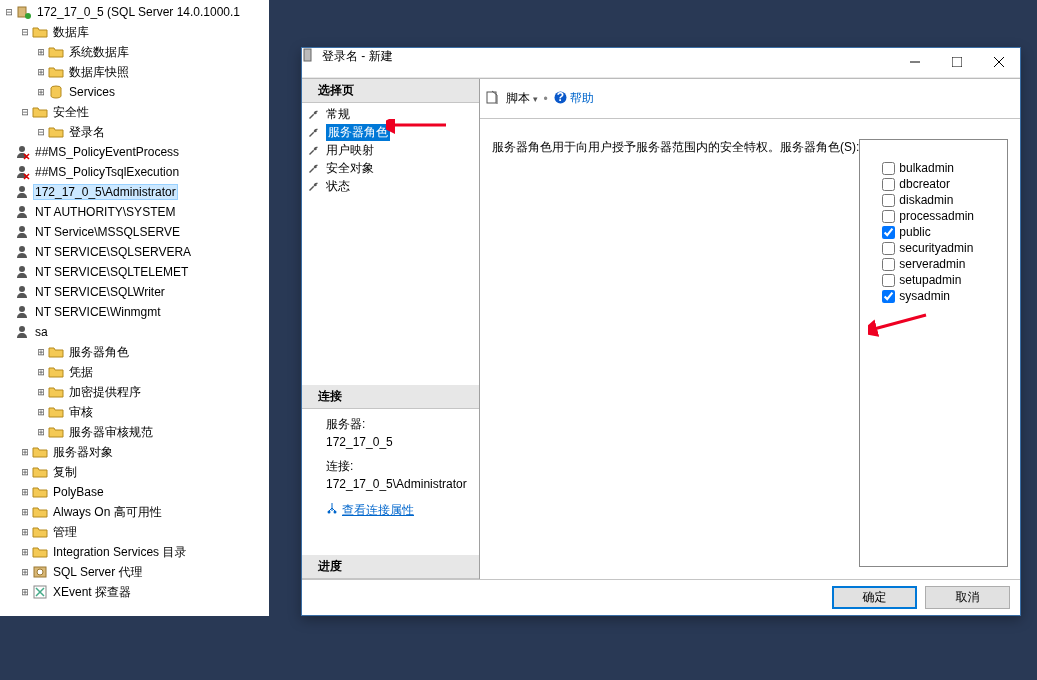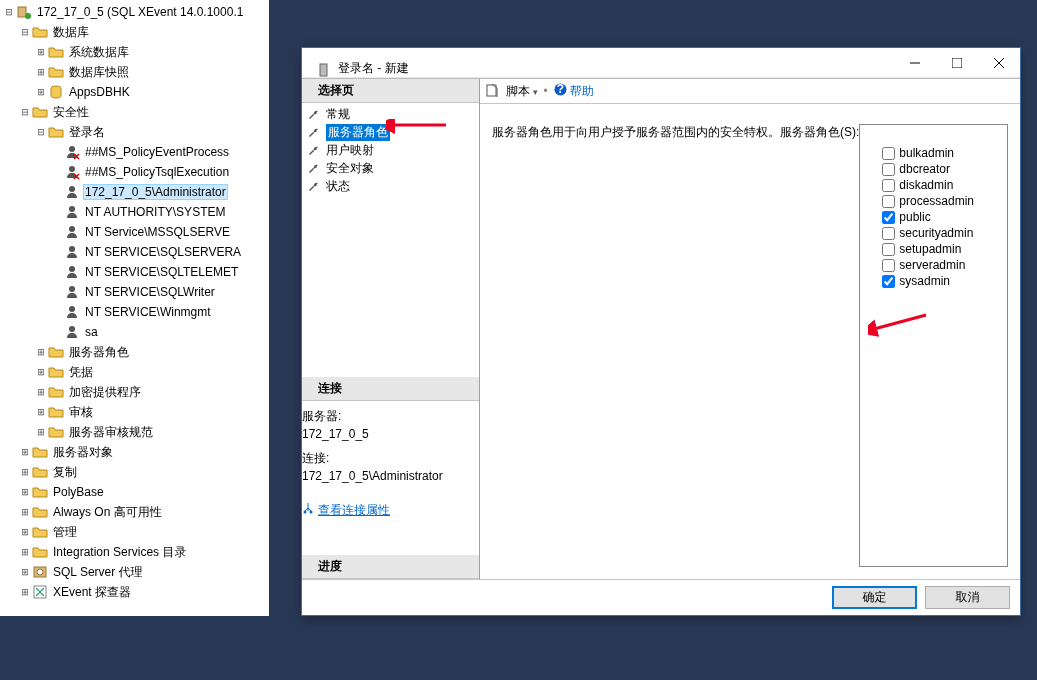--- a/index.html
+++ b/index.html
@@ -7,44 +7,44 @@
 
 
 .tree-panel { position: absolute; left: 0; top: 0; width: 269px; height: 616px; background: #fff; overflow: hidden; }
 .tree { padding: 2px 0 0 0; }
 .row { display: flex; align-items: center; height: 20px; white-space: nowrap; color: #000; }
 .row .toggle { width: 14px; text-align: center; font-size: 9px; color: #555; }
 .row .ic { width: 16px; height: 16px; margin-right: 3px; display: flex; align-items: center; justify-content: center; }
 .row .label { padding: 0 2px; }
 .row.selected .label { background: #cce8ff; border: 1px solid #99d1ff; padding: 0 1px; }
 .d0 { padding-left: 2px; } .d1 { padding-left: 18px; } .d2 { padding-left: 34px; }
-.d3 { padding-left: 50px; }
+.d3 { }
 
 
 .dialog { position: absolute; left: 301px; top: 47px; width: 720px; height: 569px; background: #fff; border: 1px solid #3a6ea5; box-shadow: 0 4px 12px rgba(0,0,0,.3); display: flex; flex-direction: column; }
-.titlebar { height: 30px; background: #fff; display: flex; align-items: flex-end; padding-left: 16px; border-bottom: 1px solid #e8e8e8; }
+.titlebar { height: 30px; background: #fff; display: flex; align-items: flex-start; padding-left: 0; border-bottom: 1px solid #e8e8e8; }
 .titlebar .ticon { width: 14px; height: 14px; margin-right: 6px; }
 .titlebar .ttext { flex: 1; }
 .titlebar .tbtn { width: 42px; height: 28px; display: flex; align-items: center; justify-content: center; }
 
 .dialog-body { flex: 1; display: flex; border-top: 1px solid #bbb; }
 .sidecol { width: 178px; display: flex; flex-direction: column; border-right: 1px solid #a0a0a0; }
 .sidecol .section-head { background: #e7e7e7; border-bottom: 1px solid #c5c5c5; padding: 3px 16px; font-weight: bold; }
 .sidecol .pages { padding: 2px 0; }
 .sidecol .page { display: flex; align-items: center; height: 18px; padding: 0 6px; }
 .sidecol .page .wrench { width: 14px; height: 14px; margin-right: 4px; }
 .sidecol .page.sel .ptxt { background: #0078d7; color: #fff; padding: 0 2px; }
-.sidecol .conn-body { padding: 6px 0; font-family: "NSimSun","SimSun",monospace; line-height: 1.5; }
-.sidecol .linklike { color: #0066cc; text-decoration: underline; display: inline-flex; align-items: center; margin-top: 16px; }
+.sidecol .conn-body { padding: 6px 24px; font-family: "NSimSun","SimSun",monospace; line-height: 1.5; }
+.sidecol .linklike { color: #0066cc; text-decoration: underline; display: inline-flex; align-items: center; margin-top: 8px; }
 .sidecol .progress-body { padding: 8px; display: flex; align-items: center; font-family: "NSimSun","SimSun",monospace; }
 .sidecol .spinner { width: 24px; height: 24px; margin-right: 10px; border: 3px dotted #ccc; border-radius: 50%; }
 .sidecol .flexgrow { flex: 1; }
 
 .maincol { flex: 1; display: flex; flex-direction: column; }
-.maincol .toolbar { height: 25px; border-bottom: 1px solid #c5c5c5; display: flex; align-items: center; padding: 0 6px; gap: 6px; }
+.maincol .toolbar { height: 40px; border-bottom: 1px solid #c5c5c5; display: flex; align-items: center; padding: 0 6px; gap: 6px; }
 .maincol .toolbar .tdrop::after { content: "▾"; font-size: 9px; margin-left: 3px; color: #555; }
 .maincol .toolbar .help { color: #0066cc; display: flex; align-items: center; gap: 3px; }
 .maincol .content { padding: 20px 12px 12px 12px; flex: 1; display: flex; flex-direction: row; }
 .maincol .desc { margin-bottom: 30px; }
 .maincol .listlabel { margin-bottom: 18px; }
 .maincol .rolelist { border: 1px solid #888; flex: 1; padding: 20px; font-family: "NSimSun","SimSun",monospace; }
 .maincol .role { display: flex; align-items: center; height: 16px; }
 .maincol .role input { margin: 0 4px 0 2px; }
 
 .dialog-footer { border-top: 1px solid #c5c5c5; padding: 6px 10px; display: flex; justify-content: flex-end; gap: 8px; }
@@ -63,21 +63,21 @@
 <div class="tree-panel">
   <div class="tree">
     <div class="row d0">
         <span class="toggle">⊟</span>
         <span class="ic">
           <svg width="16" height="16">
             <rect x="2" y="3" width="8" height="10" fill="#d9b877" stroke="#9a7730"></rect>
             <circle cx="12" cy="12" r="3" fill="#35a335"></circle>
           </svg>
         </span>
-        <span class="label">172_17_0_5 (SQL XEvent 14.0.1000.1</span>
+        <span class="label">172_17_0_5 (SQL Server 14.0.1000.1</span>
       </div>
     <div class="row d1">
         <span class="toggle">⊟</span>
         <span class="ic">
           <svg width="16" height="16">
             <path d="M1 4h5l1 2h8v7H1z" fill="#f4c955" stroke="#b58a1e"></path>
           </svg>
         </span>
         <span class="label">数据库</span>
       </div>
@@ -100,21 +100,21 @@
         <span class="label">数据库快照</span>
       </div>
     <div class="row d2">
         <span class="toggle">⊞</span>
         <span class="ic">
           <svg width="16" height="16">
             <ellipse cx="8" cy="4" rx="5" ry="2" fill="#f4c955" stroke="#b58a1e"></ellipse>
             <path d="M3 4v8c0 1 2 2 5 2s5-1 5-2V4" fill="#f4c955" stroke="#b58a1e"></path>
           </svg>
         </span>
-        <span class="label">AppsDBHK</span>
+        <span class="label">Services</span>
       </div>
     <div class="row d1">
         <span class="toggle">⊟</span>
         <span class="ic">
           <svg width="16" height="16">
             <path d="M1 4h5l1 2h8v7H1z" fill="#f4c955" stroke="#b58a1e"></path>
           </svg>
         </span>
         <span class="label">安全性</span>
       </div>
@@ -472,25 +472,25 @@
             <div class="role">
               <input type="checkbox" checked="" style="">
               <span>public</span>
             </div>
             <div class="role">
               <input type="checkbox" style="">
               <span>securityadmin</span>
             </div>
             <div class="role">
               <input type="checkbox" style="">
+              <span>serveradmin</span>
+            </div>
+            <div class="role">
+              <input type="checkbox" style="">
               <span>setupadmin</span>
-            </div>
-            <div class="role">
-              <input type="checkbox" style="">
-              <span>serveradmin</span>
             </div>
             <div class="role">
               <input type="checkbox" checked="" style="">
               <span>sysadmin</span>
             </div>
           </div>
       </div>
     </div>
   </div>
 

